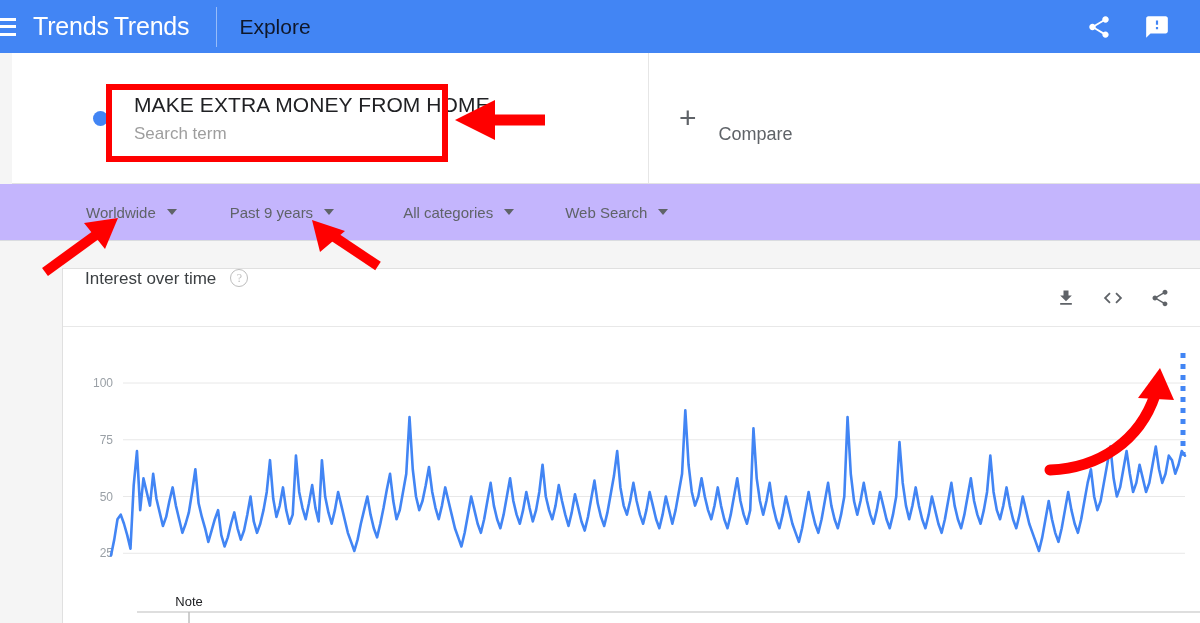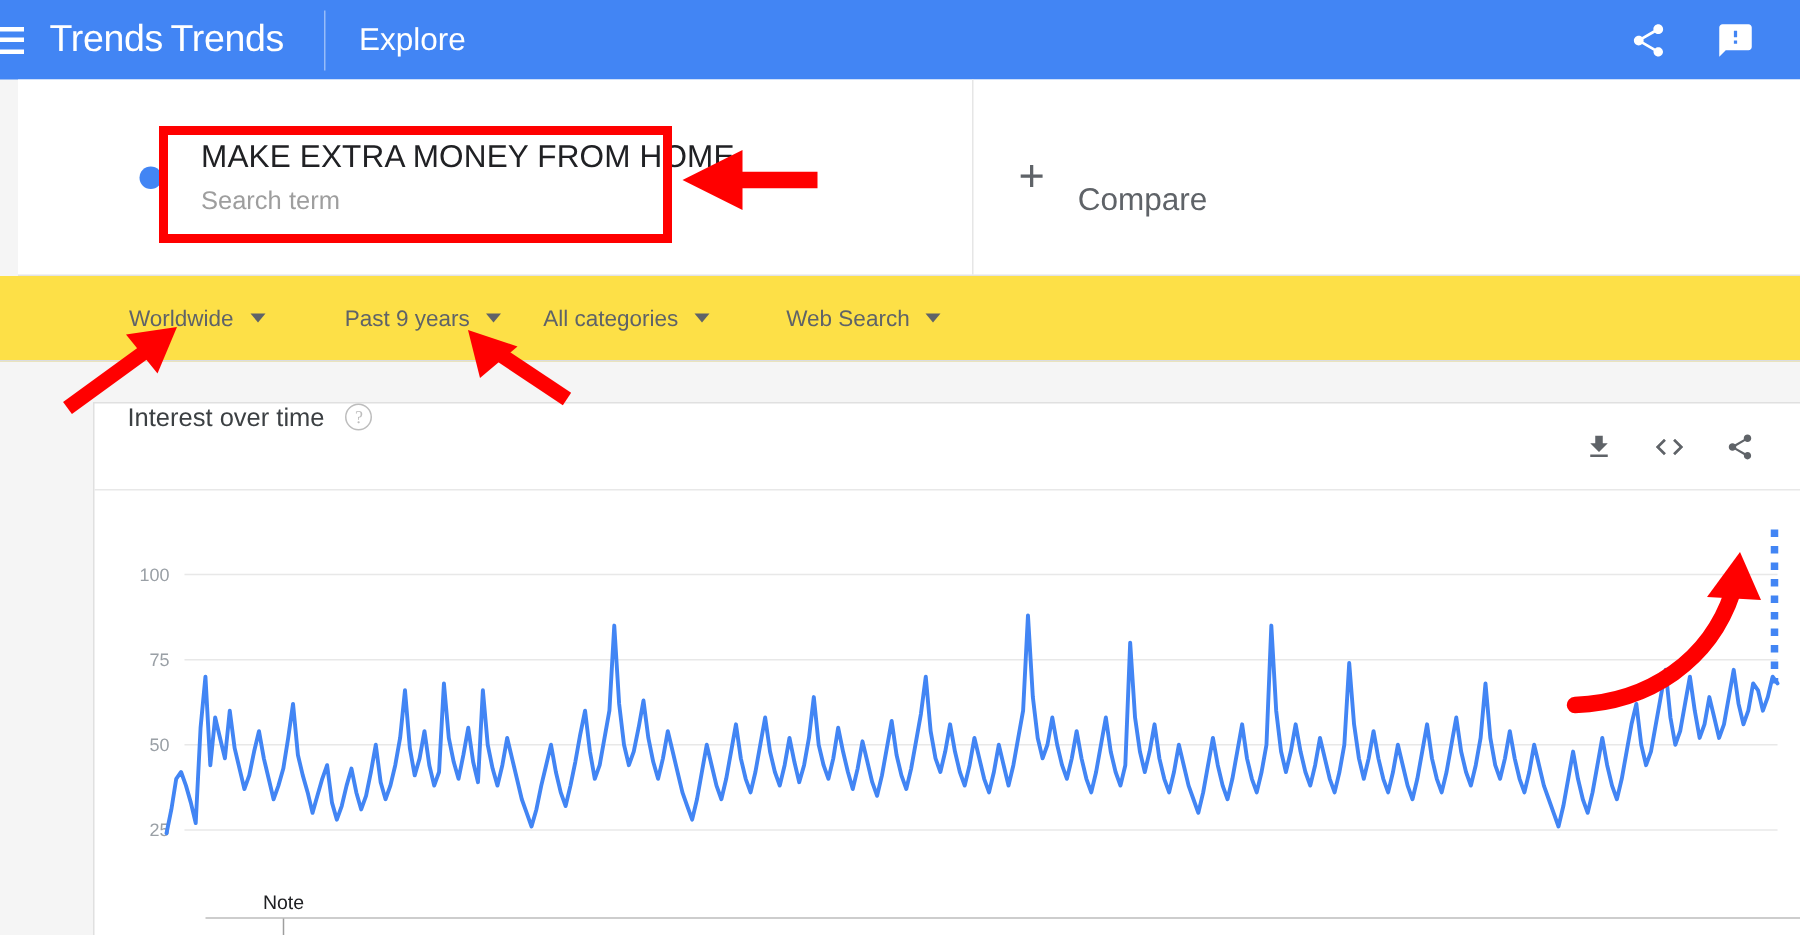--- a/index.html
+++ b/index.html
@@ -34,21 +34,21 @@
     white-space: nowrap;
   }
   .brand .g { font-weight: 500; }
   .brand .t { font-weight: 400; margin-left: 5px; }
   .vdivider {
     width: 1px; height: 40px;
     background: rgba(255,255,255,0.45);
     margin: 0 22px 0 27px;
   }
   .explore {
-    font-size: 21px; color: #ffffff; font-weight: 400;
+    font-size: 21px; color: #0f172a; font-weight: 400;
     white-space: nowrap; cursor: pointer;
   }
   .appbar-right {
     margin-left: auto; display: flex; align-items: center;
     padding-right: 30px; gap: 32px;
   }
   .icon-btn { cursor: pointer; display: flex; align-items: center; justify-content: center; }
 
   
   .query-row {
@@ -79,27 +79,27 @@
     font-size: 17px; color: #9e9e9e; line-height: 20px; margin-top: 6px;
   }
   .compare {
     display: flex; align-items: center;
     margin-left: 30px; cursor: pointer;
   }
   .plus {
     font-size: 30px; color: #5f6368; font-weight: 300;
     line-height: 1; margin-right: 22px;
   }
-  .compare-label { font-size: 21px; color: #5f6368; margin-top: 32px; }
+  .compare-label { font-size: 18px; color: #5f6368; margin-top: 32px; }
 
   
   .filters {
     position: absolute; top: 184px; left: 0;
     width: 1200px; height: 57px;
-    background: #fde047;
+    background: #c4b5fd;
     border-bottom: 1px solid #dadce0;
     display: flex; align-items: center;
   }
   .filter {
     display: flex; align-items: center; cursor: pointer;
     white-space: nowrap;
   }
   .filter-label { font-size: 15px; color: #5f6368; }
   .caret {
     width: 0; height: 0;
@@ -197,21 +197,21 @@
 
 <div class="filters">
   <div class="filter" style="margin-left:86px">
     <span class="filter-label">Worldwide</span>
     <span class="caret"></span>
   </div>
   <div class="filter" style="margin-left:53px">
     <span class="filter-label">Past 9 years</span>
     <span class="caret"></span>
   </div>
-  <div class="filter" style="margin-left:28px">
+  <div class="filter" style="margin-left:69px">
     <span class="filter-label">All categories</span>
     <span class="caret"></span>
   </div>
   <div class="filter" style="margin-left:51px">
     <span class="filter-label">Web Search</span>
     <span class="caret"></span>
   </div>
 </div>
 
 <div class="card">

